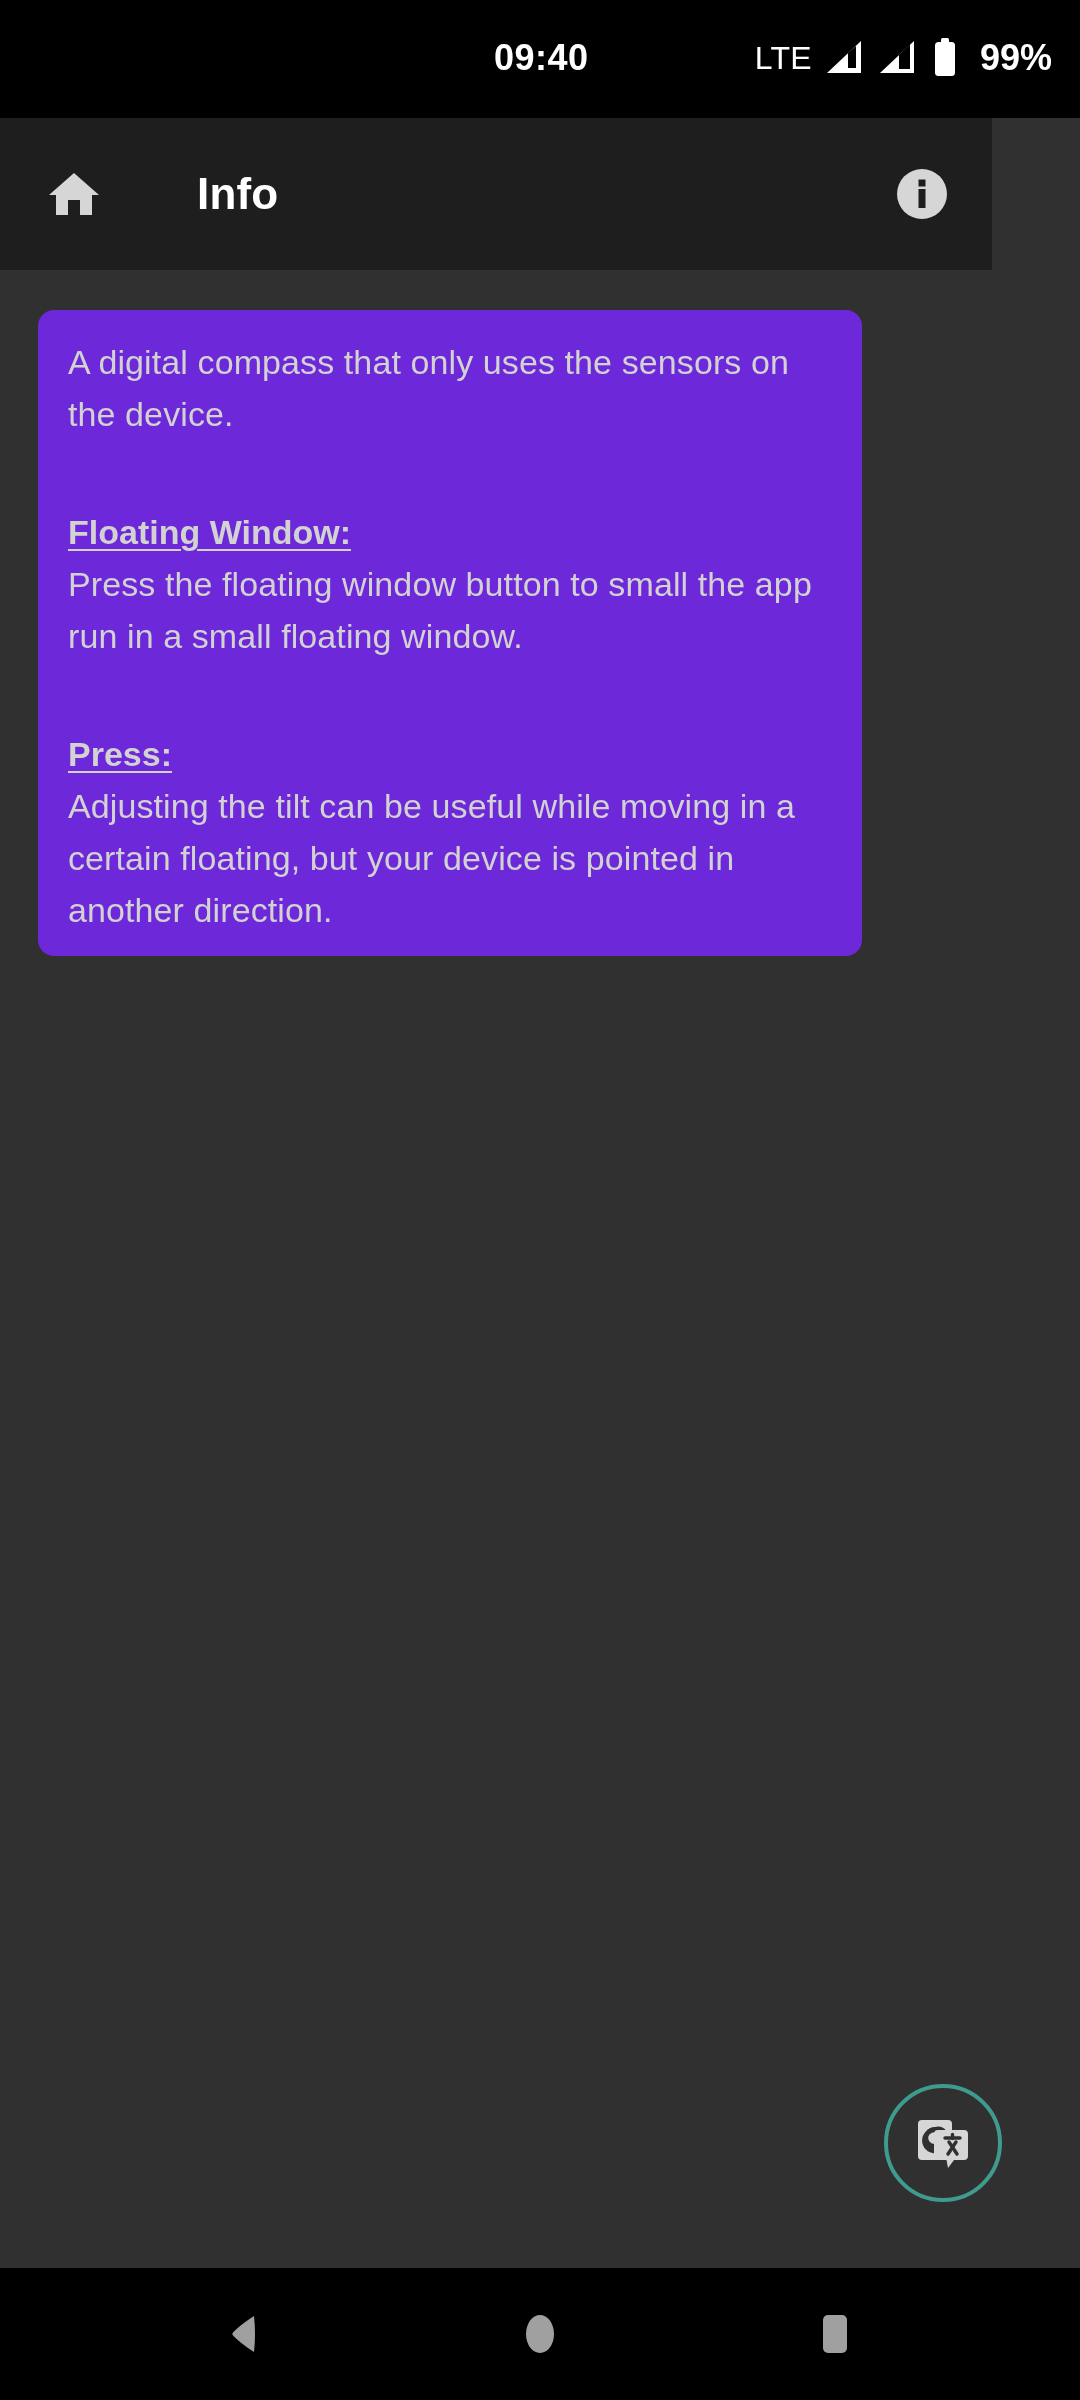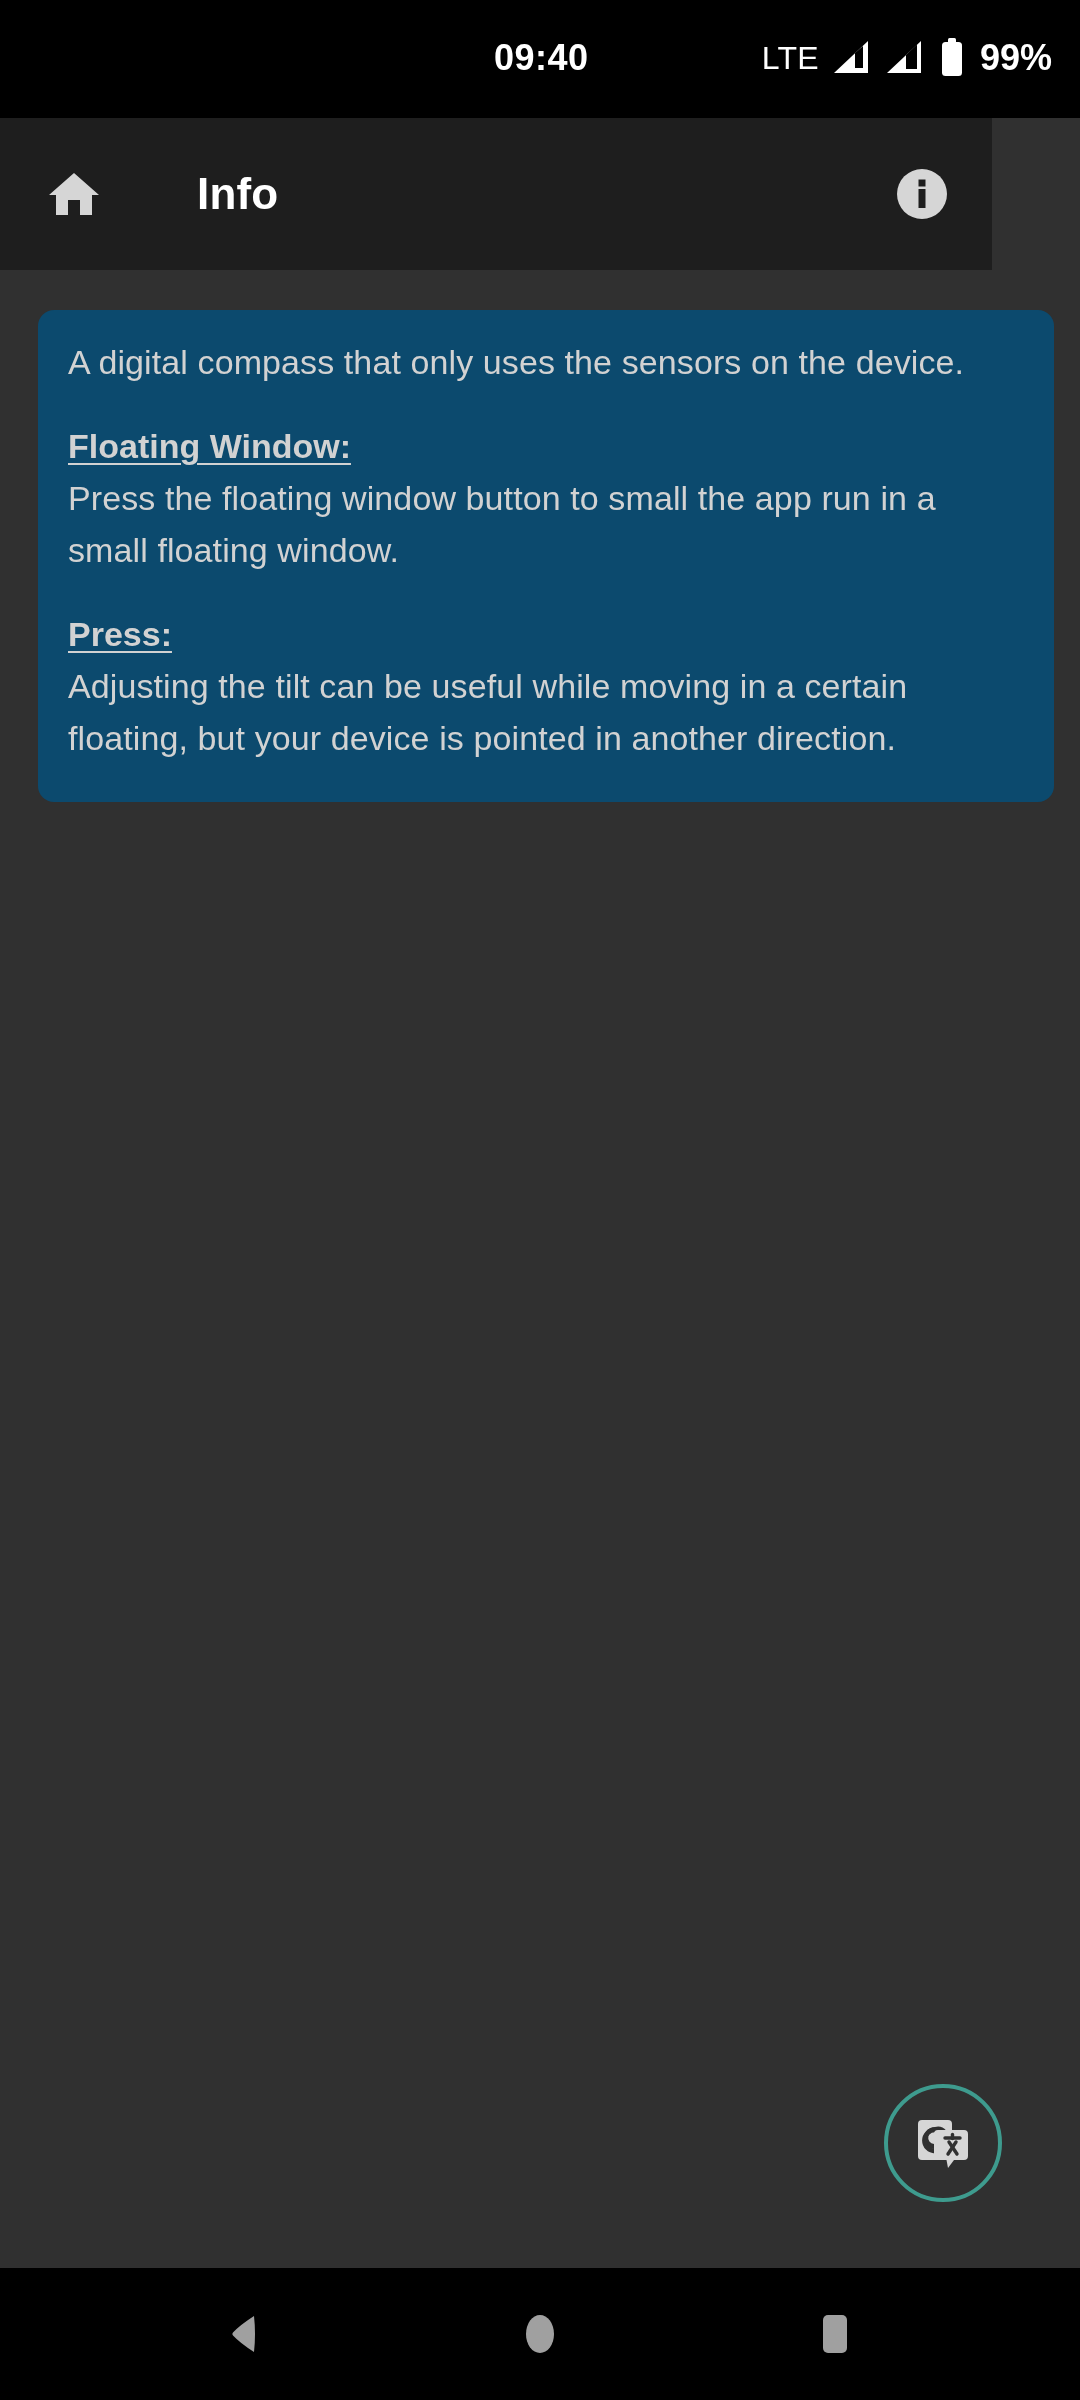--- a/index.html
+++ b/index.html
@@ -60,21 +60,21 @@
     line-height: 38px;
     letter-spacing: 0.3px;
   }
   .sig-wrap { display:block; width:42px; height:42px; }
   .batt-wrap { display:block; width:24px; height:40px; margin-left: 4px;}
   .batt-pct {
     color: #ffffff;
     font-size: 36px;
     font-weight: 700;
     line-height: 40px;
-    margin-left: 5px;
+    margin-left: 12px;
   }
 
   
   #app-bar {
     position: absolute;
     top: 118px; left: 0;
     width: 992px;
     height: 152px;
     background: #1e1e1e;
   }
@@ -119,24 +119,24 @@
     top: 270px; left: 0;
     width: 1080px;
     height: 1998px;
     background: #303030;
   }
 
   #info-card {
     position: absolute;
     left: 38px;
     top: 40px;
-    width: 1016px;
-    background: #0c4a6e;
+    width: 824px;
+    background: #6d28d9;
     border-radius: 16px;
-    padding: 26px 30px 38px 30px;
+    padding: 26px 30px 20px 30px;
     box-sizing: border-box;
   }
 
   .para {
     color: #d2d2d2;
     font-size: 34px;
     line-height: 52px;
     margin: 0;
     letter-spacing: 0.1px;
     white-space: pre-line;
@@ -146,21 +146,21 @@
     color: #d2d2d2;
     font-size: 34px;
     line-height: 52px;
     margin: 0;
     font-weight: 600;
     text-decoration: underline;
     text-underline-offset: 5px;
     text-decoration-thickness: 2px;
     display: inline-block;
   }
-  .section { margin-top: 32px; }
+  .section { margin-top: 66px; }
   .section:first-child { margin-top: 0; }
 
   
   #translate-bubble {
     position: absolute;
     left: 884px;
     top: 2084px;
     width: 118px;
     height: 118px;
     border-radius: 59px;

